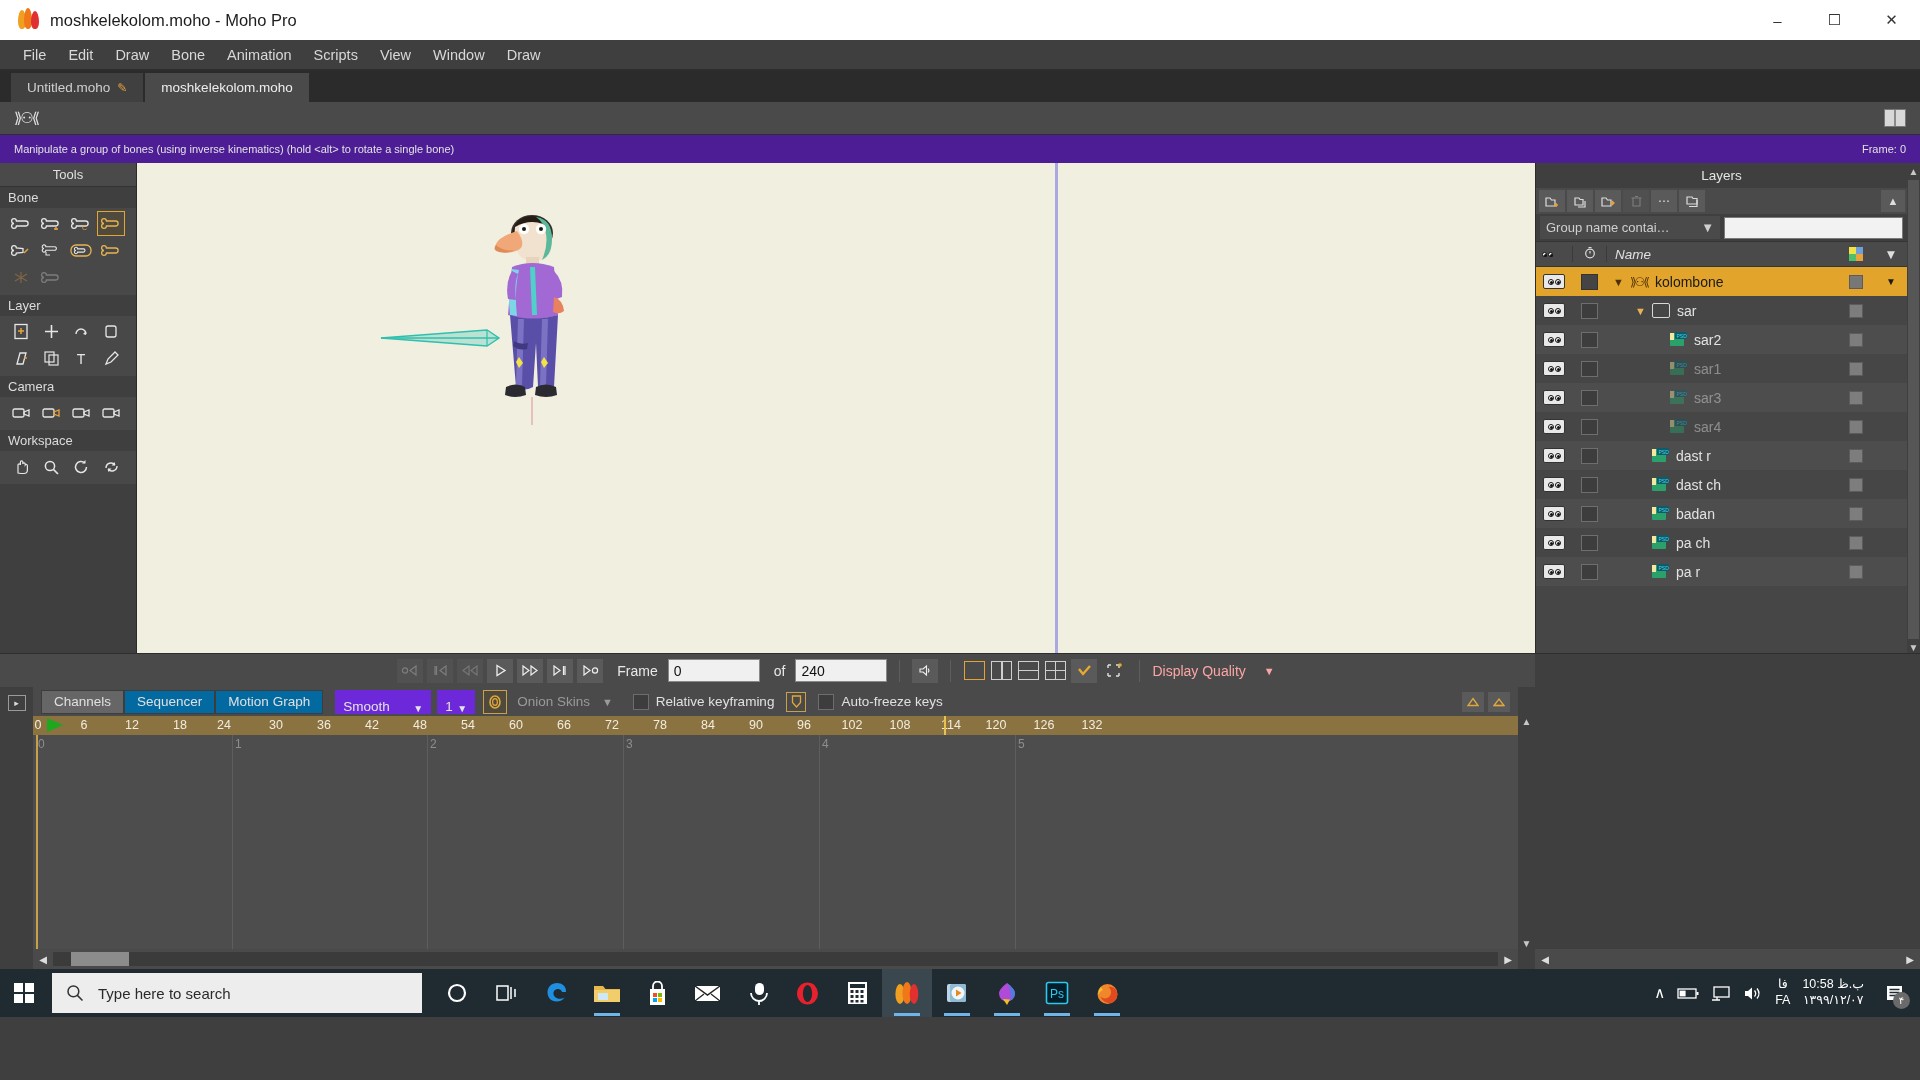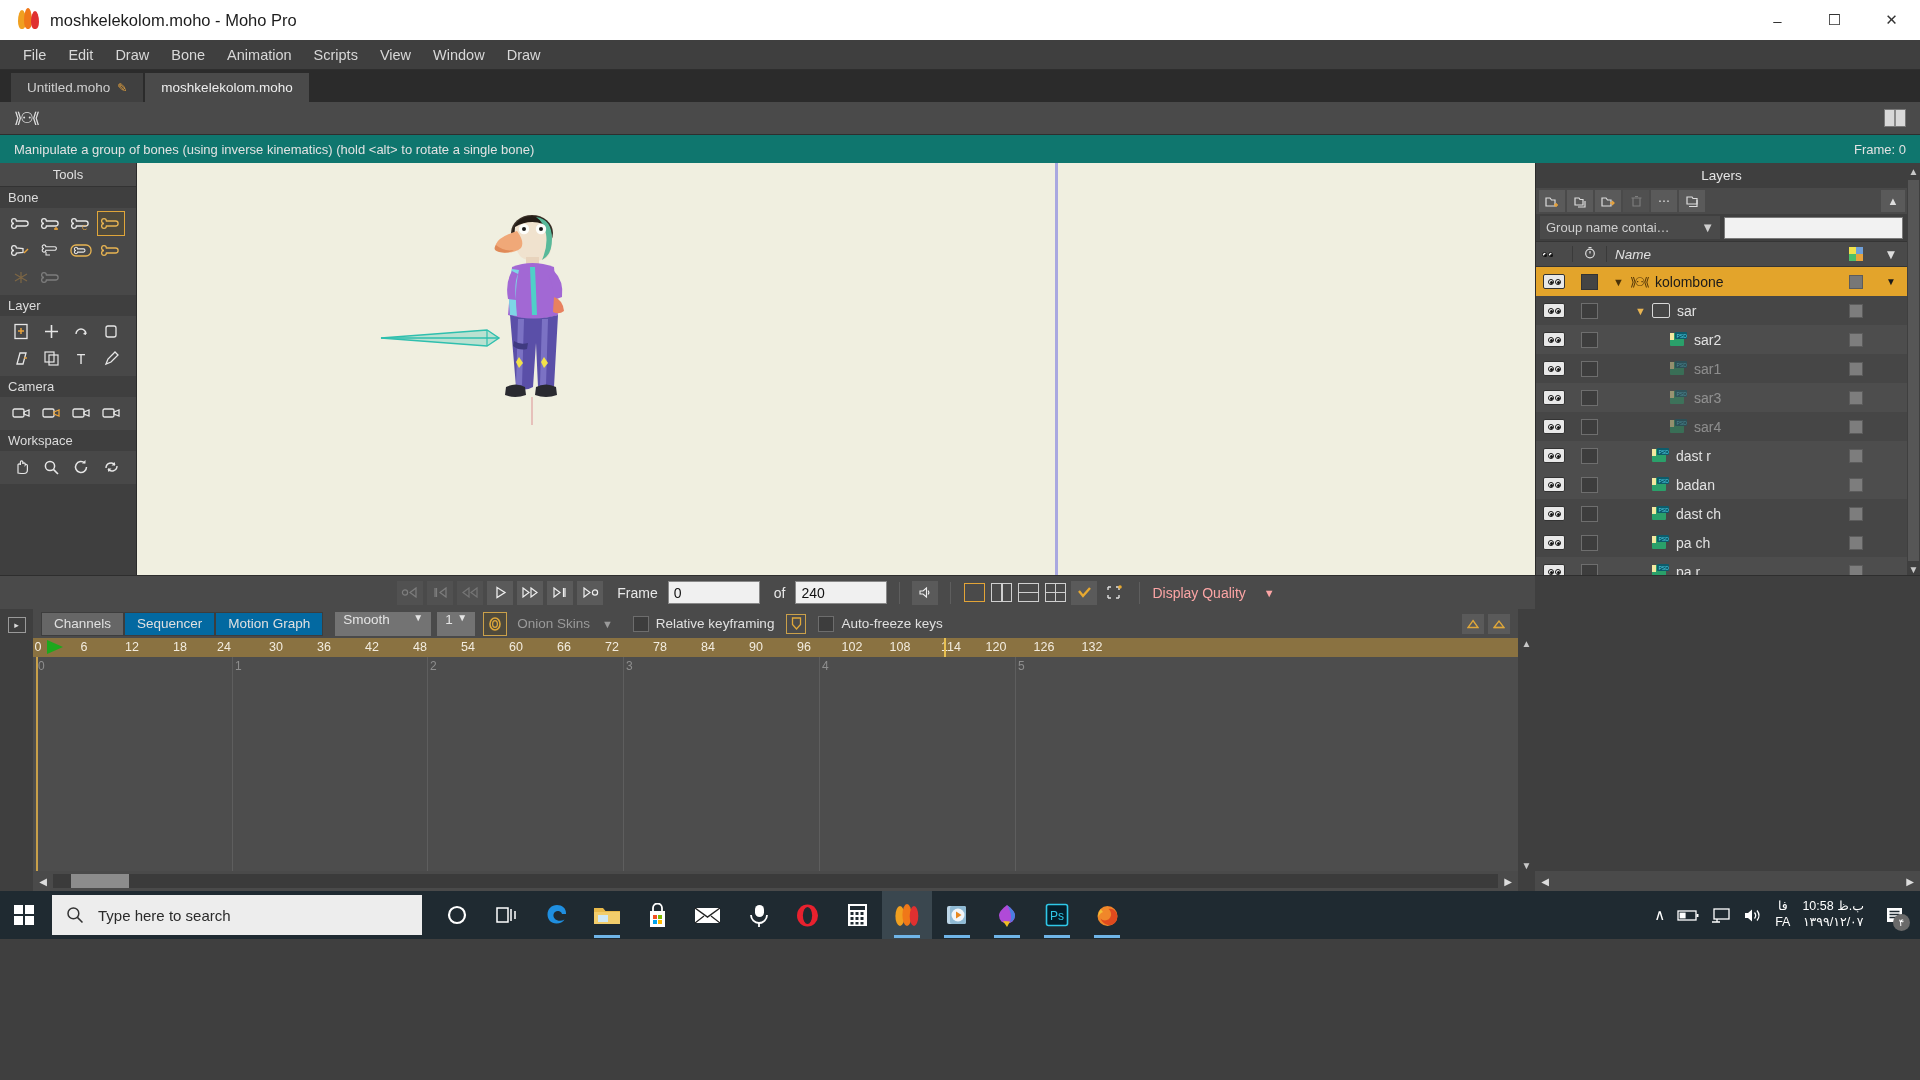--- a/index.html
+++ b/index.html
@@ -31,25 +31,25 @@
   .dtab .pencil { color:#e8a33d; margin-left:7px; font-size:12px; }
 
   
   #optbar { height:33px; background:#4a4a4a; display:flex; align-items:center;
             justify-content:space-between; padding:0 14px; border-bottom:1px solid #2e2e2e; }
   #optbar .bone-ic { color:#e0e0e0; font-size:15px; letter-spacing:-2px; }
   #optbar .book-ic { width:22px; height:18px; background:
       linear-gradient(90deg,#d8d8d8 0 9px, #8a8a8a 9px 11px, #d8d8d8 11px 22px); border:1px solid #777; }
 
   
-  #hintbar { height:28px; background:#0f766e; display:flex; align-items:center;
-             justify-content:space-between; padding:0 14px; font-size:13px; color:#e2e2e2; }
+  #hintbar { height:28px; background:#4c1d95; display:flex; align-items:center;
+             justify-content:space-between; padding:0 14px; font-size:11px; color:#e2e2e2; }
 
   
-  #main { display:flex; height:412px; }
+  #main { display:flex; height:490px; }
 
   
   #toolcol { width:137px; background:#3f3f3f; border-right:1px solid #2b2b2b; }
   .tcap { text-align:center; font-size:13px; color:#e0e0e0; background:#4a4a4a;
           padding:4px 0; border-bottom:1px solid #333; }
   .tsec-label { font-size:13px; color:#dcdcdc; padding:3px 8px; background:#3f3f3f; }
   .tgrid { display:flex; flex-wrap:wrap; background:#484848; padding:2px 4px 4px 6px; }
   .tbtn { width:28px; height:25px; display:flex; align-items:center; justify-content:center;
           margin:1px; color:#e6e6e6; font-size:14px; }
   .tbtn.on { border:1px solid #e0a63a; background:#4f4a3c; }
@@ -135,21 +135,21 @@
   
   #timeline { height:282px; display:flex; background:#3f3f3f; }
   .tl-gutter { width:33px; background:#3f3f3f; padding-top:8px; display:flex; justify-content:center; }
   .tl-gutter .gbtn { width:18px; height:16px; border:1px solid #9a9a9a; color:#ddd; font-size:9px;
                      display:flex; align-items:center; justify-content:center; }
   .tl-body { flex:1; display:flex; flex-direction:column; }
   .tl-toolbar { height:29px; background:#4a4a4a; display:flex; align-items:center; gap:0; padding-left:8px; }
   .tl-tab { height:24px; padding:0 12px; display:flex; align-items:center; font-size:13.5px;
             color:#e0e0e0; background:#0369a1; border:1px solid #3d3d3d; }
   .tl-tab.active { background:#666; }
-  .tl-dd { height:24px; background:#737373; display:flex; align-items:flex-start; justify-content:space-between;
+  .tl-dd { height:24px; background:#6d28d9; display:flex; align-items:flex-end; justify-content:space-between;
            color:#e4e4e4; font-size:13.5px; padding:0 8px; margin-left:12px; }
   .tl-chk { width:16px; height:16px; background:#3d3d3d; border:1px solid #6d6d6d; margin-right:7px; }
   .tl-txt { color:#e0e0e0; font-size:13.5px; }
   .tl-txt.dim { color:#9a9a9a; }
   .tl-ruler { height:19px; background:#8a7241; position:relative; color:#f2ecdf; font-size:12.5px; }
   .tl-ruler .tk { position:absolute; top:2px; transform:translateX(-50%); }
   .tl-grid { flex:1; background:#4d4d4d; position:relative; }
   .tl-grid .vline { position:absolute; top:0; bottom:0; width:1px; background:#5e5e5e; }
   .tl-grid .vlabel { position:absolute; top:2px; font-size:12px; color:#8e8e8e; }
   .tl-grid .playhead { position:absolute; top:0; bottom:0; width:2px; background:#c8a04a; }
@@ -678,63 +678,63 @@
                   <text x="6.5" y="5.5" font-size="5" fill="#4fd0e8" font-family="Liberation Sans">PSD</text>
                 </svg></span>
             <span class="lname">dast r</span>
           </div>
           <div class="sw">
               <span class="swbox"></span>
             </div>
           <div class="ar"></div>
         </div>
 
+        <div class="lrow">
+          <div class="eye">
+              <span class="eyebox">
+                <span class="eyeball"></span>
+                <span class="eyeball"></span>
+              </span>
+            </div>
+          <div class="lock">
+              <span class="lockbox"></span>
+            </div>
+          <div class="nm" style="padding-left:45px">
+            <span class="psd"><svg width="17" height="15" viewBox="0 0 17 15">
+                  <rect x="0" y="1" width="14" height="13" rx="1" fill="#2aa06a"></rect>
+                  <rect x="0" y="1" width="4" height="7" fill="#f2e8a0"></rect>
+                  <rect x="5" y="0" width="12" height="7" rx="1" fill="#0d5c6b"></rect>
+                  <text x="6.5" y="5.5" font-size="5" fill="#4fd0e8" font-family="Liberation Sans">PSD</text>
+                </svg></span>
+            <span class="lname">dast ch</span>
+          </div>
+          <div class="sw">
+              <span class="swbox"></span>
+            </div>
+          <div class="ar"></div>
+        </div>
+
         <div class="lrow alt">
           <div class="eye">
               <span class="eyebox">
                 <span class="eyeball"></span>
                 <span class="eyeball"></span>
               </span>
             </div>
           <div class="lock">
               <span class="lockbox"></span>
             </div>
           <div class="nm" style="padding-left:45px">
             <span class="psd"><svg width="17" height="15" viewBox="0 0 17 15">
                   <rect x="0" y="1" width="14" height="13" rx="1" fill="#2aa06a"></rect>
                   <rect x="0" y="1" width="4" height="7" fill="#f2e8a0"></rect>
                   <rect x="5" y="0" width="12" height="7" rx="1" fill="#0d5c6b"></rect>
                   <text x="6.5" y="5.5" font-size="5" fill="#4fd0e8" font-family="Liberation Sans">PSD</text>
                 </svg></span>
             <span class="lname">badan</span>
-          </div>
-          <div class="sw">
-              <span class="swbox"></span>
-            </div>
-          <div class="ar"></div>
-        </div>
-
-        <div class="lrow">
-          <div class="eye">
-              <span class="eyebox">
-                <span class="eyeball"></span>
-                <span class="eyeball"></span>
-              </span>
-            </div>
-          <div class="lock">
-              <span class="lockbox"></span>
-            </div>
-          <div class="nm" style="padding-left:45px">
-            <span class="psd"><svg width="17" height="15" viewBox="0 0 17 15">
-                  <rect x="0" y="1" width="14" height="13" rx="1" fill="#2aa06a"></rect>
-                  <rect x="0" y="1" width="4" height="7" fill="#f2e8a0"></rect>
-                  <rect x="5" y="0" width="12" height="7" rx="1" fill="#0d5c6b"></rect>
-                  <text x="6.5" y="5.5" font-size="5" fill="#4fd0e8" font-family="Liberation Sans">PSD</text>
-                </svg></span>
-            <span class="lname">dast ch</span>
           </div>
           <div class="sw">
               <span class="swbox"></span>
             </div>
           <div class="ar"></div>
         </div>
 
         <div class="lrow">
           <div class="eye">
               <span class="eyebox">

